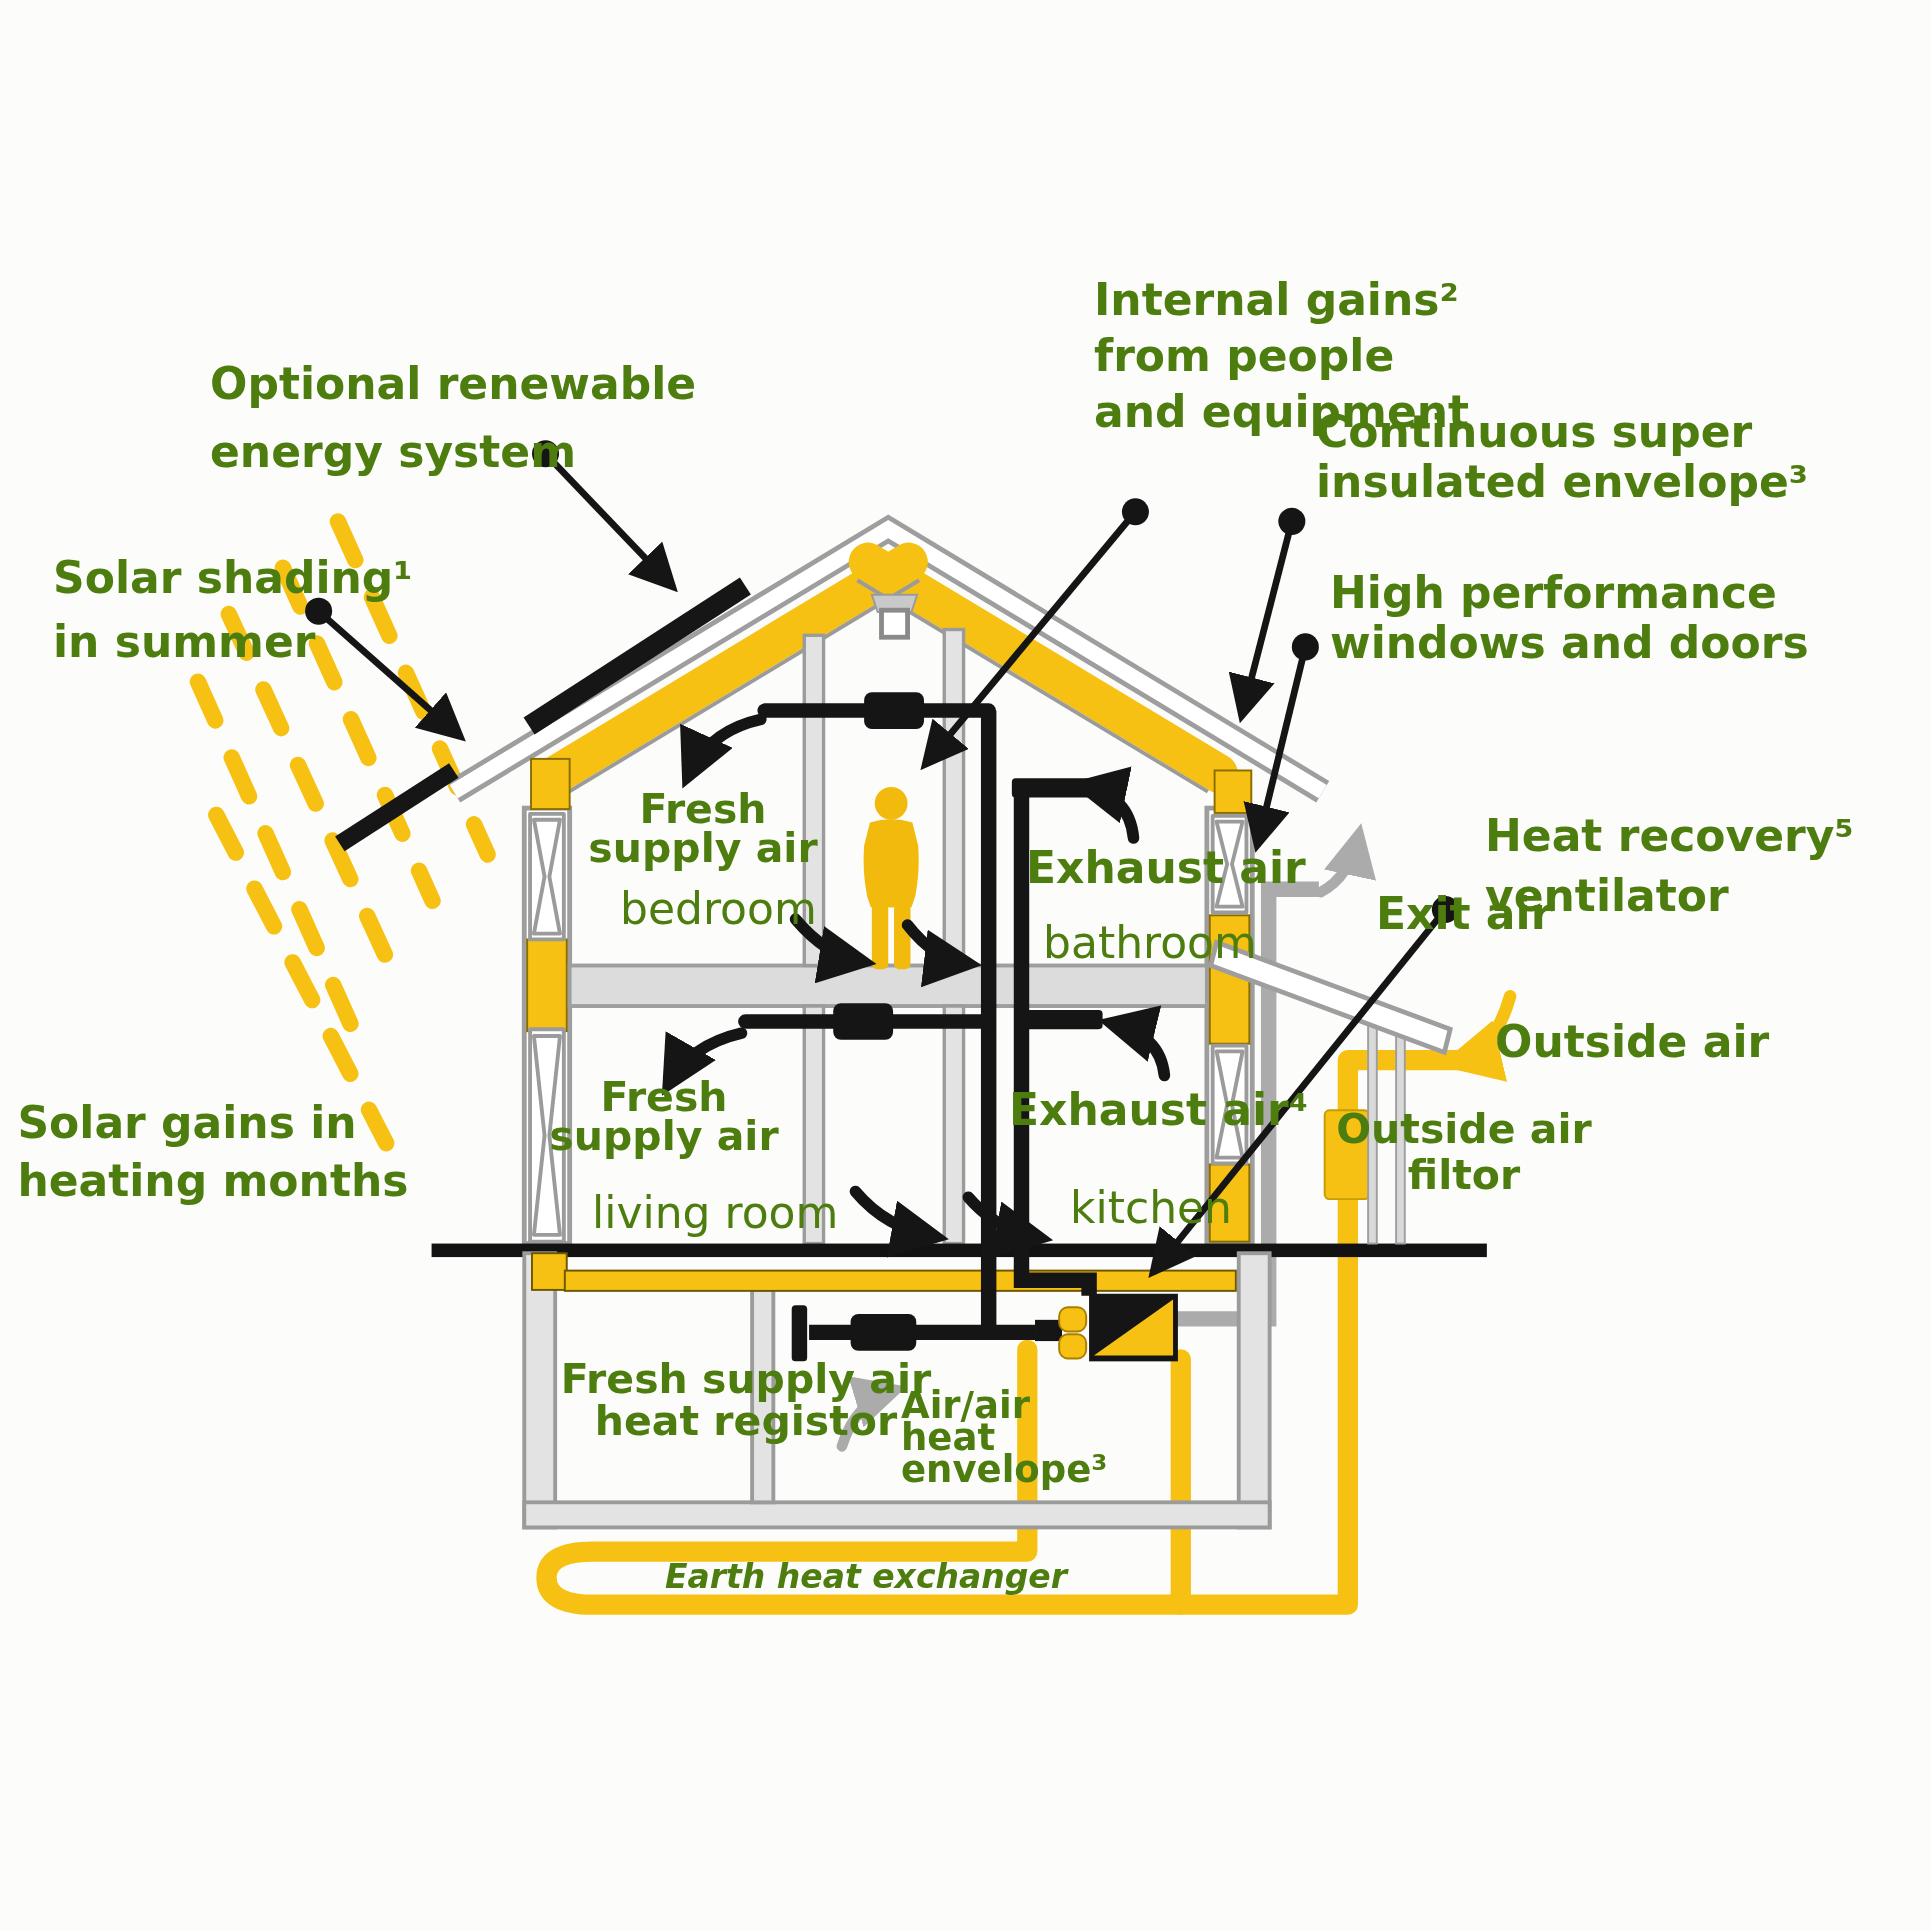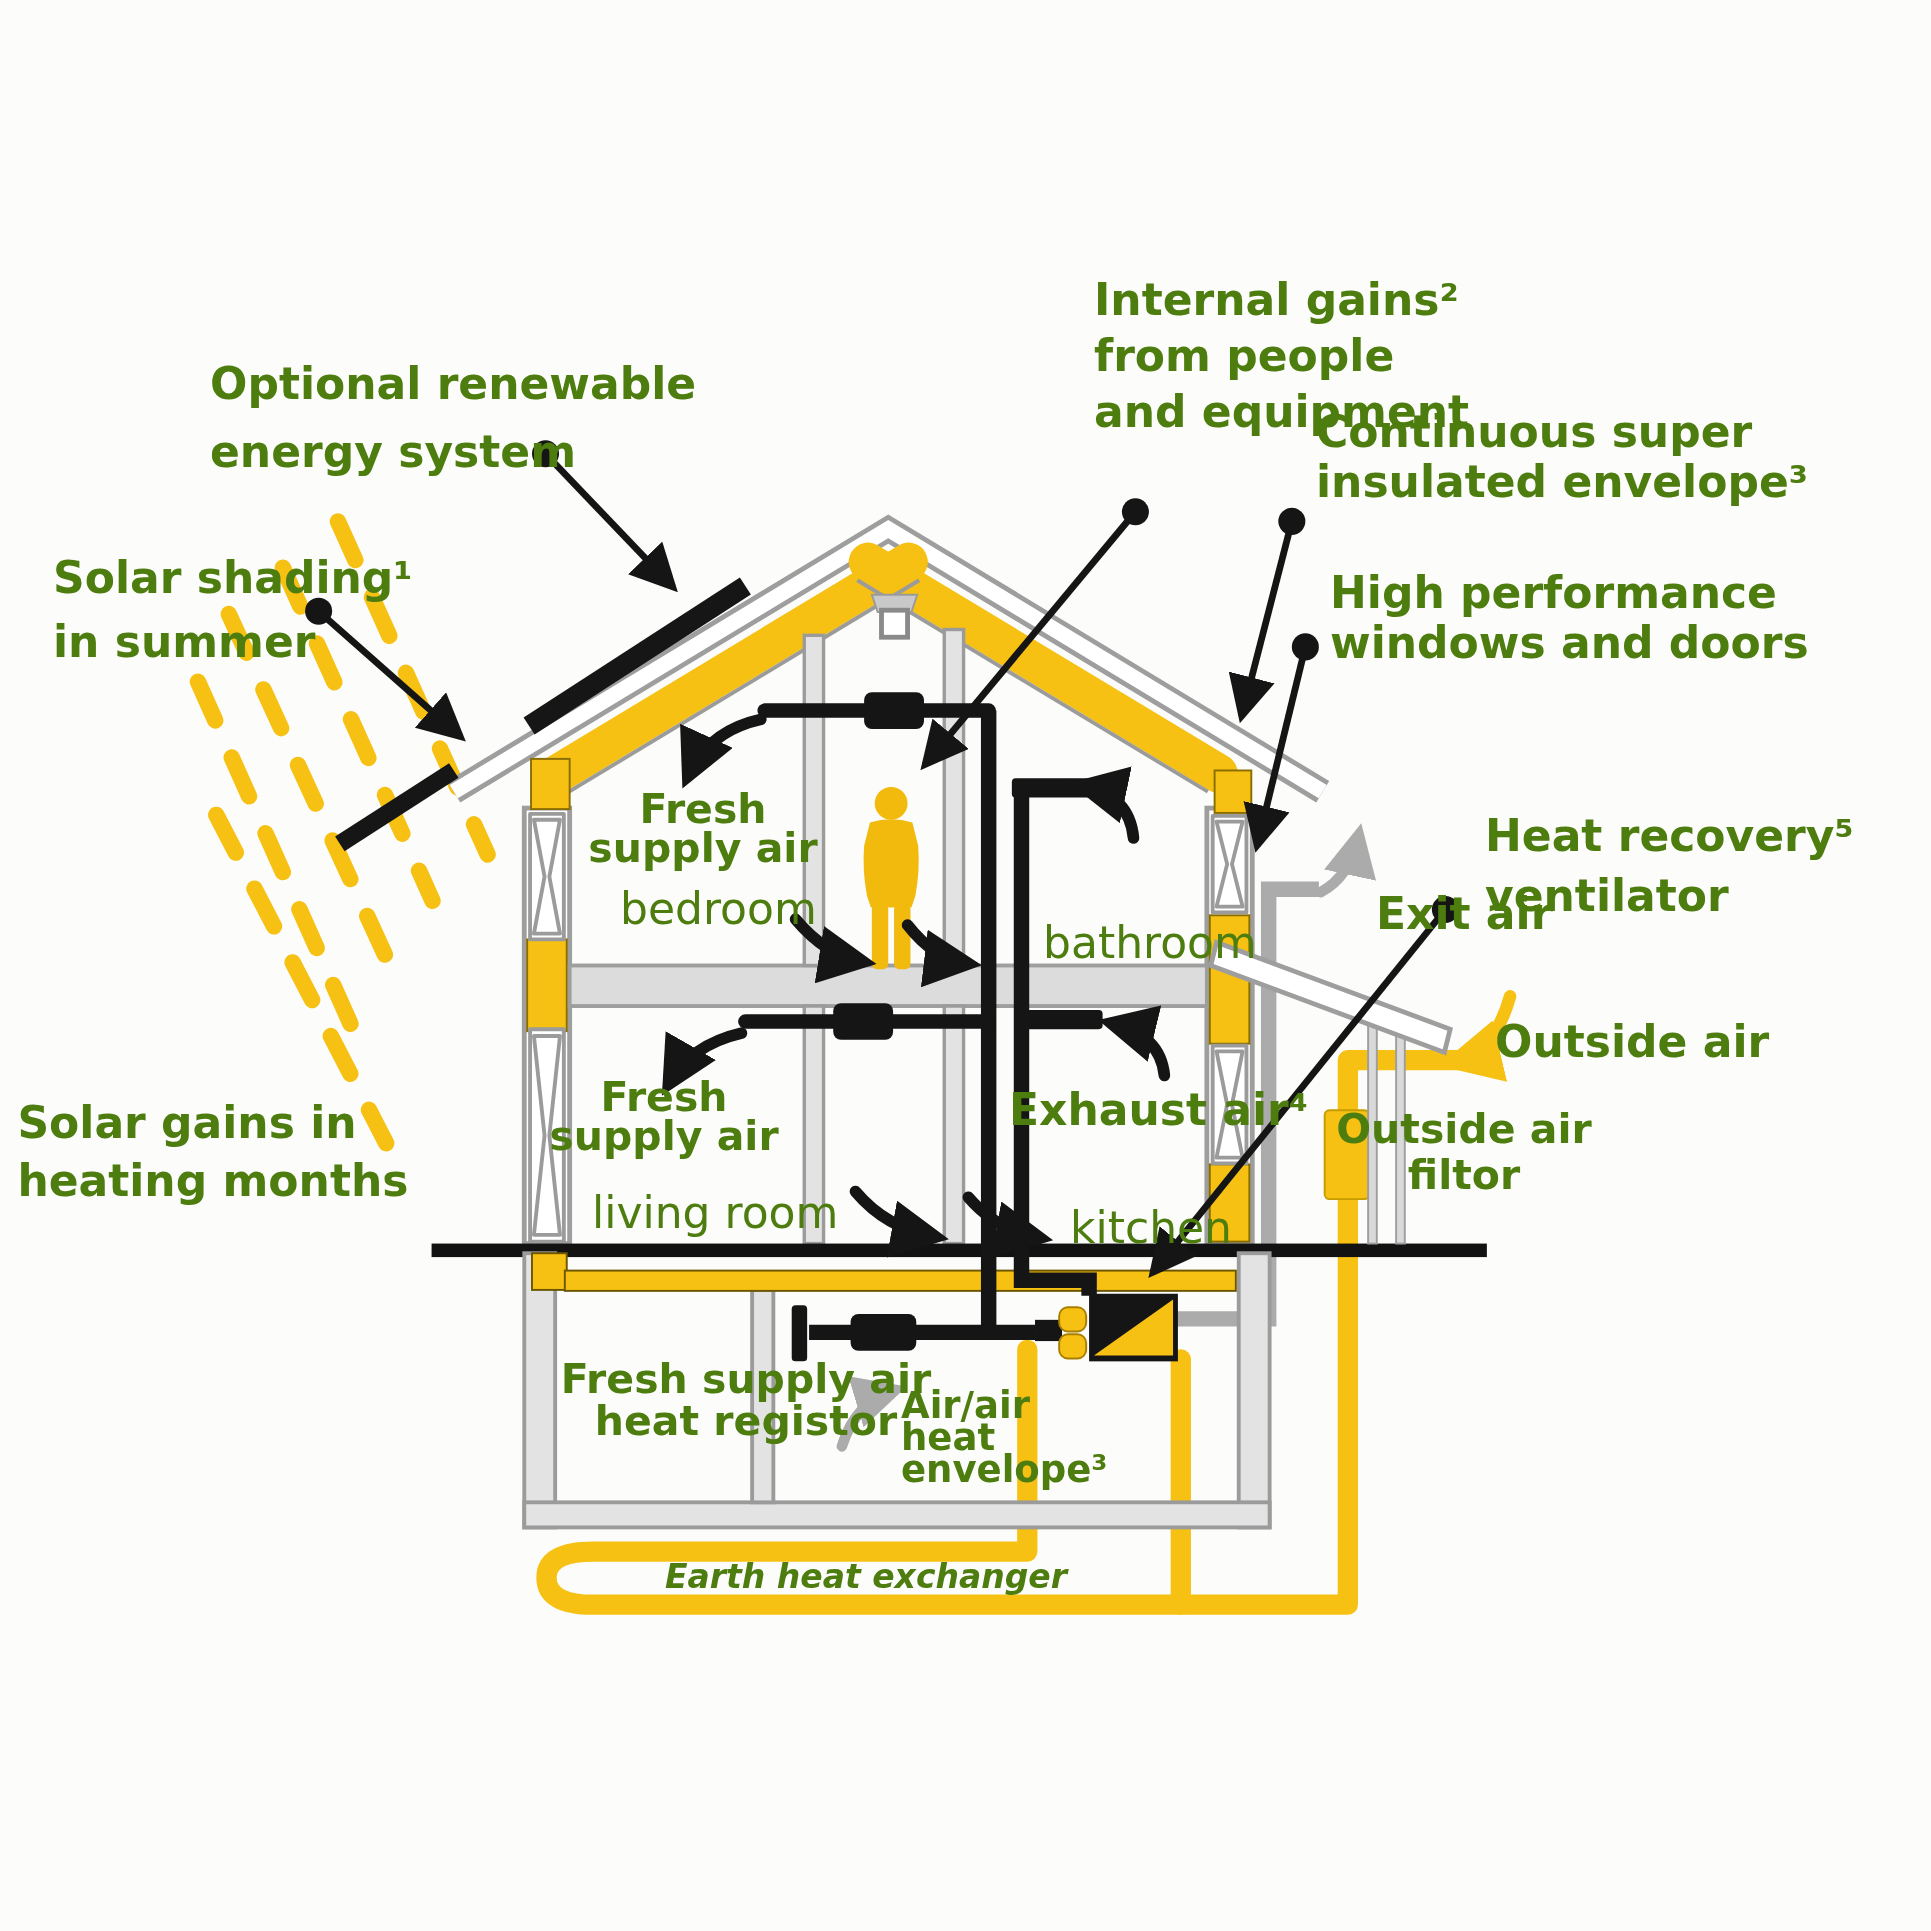--- a/index.html
+++ b/index.html
@@ -20,21 +20,21 @@
   .l-exit{left:1335px;top:886px;margin-left:41px;}
   .l-outside{left:1495px;top:1014px;}
   .l-filter{left:1464px;top:1106px;font-size:41px;line-height:46px;}
   .l-freshU{left:703px;top:790px;font-size:41px;line-height:39px;}
   .l-exhU{left:1026px;top:840px;}
   .l-bedroom{left:620px;top:881px;text-align:right;}
   .l-bathroom{left:1043px;top:915px;}
   .l-freshL{left:664px;top:1078px;font-size:41px;line-height:39px;}
   .l-exhL{left:1009px;top:1082px;}
   .l-living{left:592px;top:1185px;}
-  .l-kitchen{left:1070px;top:1180px;margin-top:20px;}
+  .l-kitchen{left:1070px;top:1180px;}
   .l-registor{left:746px;top:1358px;font-size:41px;line-height:42px;}
   .l-airair{left:901px;top:1390px;font-size:37px;line-height:32px;}
   .l-earth{left:866px;top:1549px;font-size:33px;font-style:italic;}
 </style>
 </head>
 <body>
 
 <div id="stage">
 
 <svg id="art" width="1931" height="1931" viewBox="0 0 2000 2000">
@@ -216,20 +216,21 @@
 <div class="lbl l-envelope">Continuous super
 insulated envelope³</div>
 <div class="lbl l-heatrec">Heat recovery⁵
 ventilator</div>
 <div class="lbl l-exit">Exit air</div>
 <div class="lbl l-outside">Outside air</div>
 <div class="lbl l-filter ctr">Outside air
 filtor</div>
 <div class="lbl l-freshU ctr">Fresh
 supply air</div>
+<div class="lbl l-exhU">Exhaust air</div>
 <div class="lbl l-bedroom room">bedroom</div>
 <div class="lbl l-bathroom room">bathroom</div>
 <div class="lbl l-freshL ctr">Fresh
 supply air</div>
 <div class="lbl l-exhL">Exhaust air⁴</div>
 <div class="lbl l-living room">living room</div>
 <div class="lbl l-kitchen room">kitchen</div>
 <div class="lbl l-registor ctr">Fresh supply air
 heat registor</div>
 <div class="lbl l-airair">Air/air

